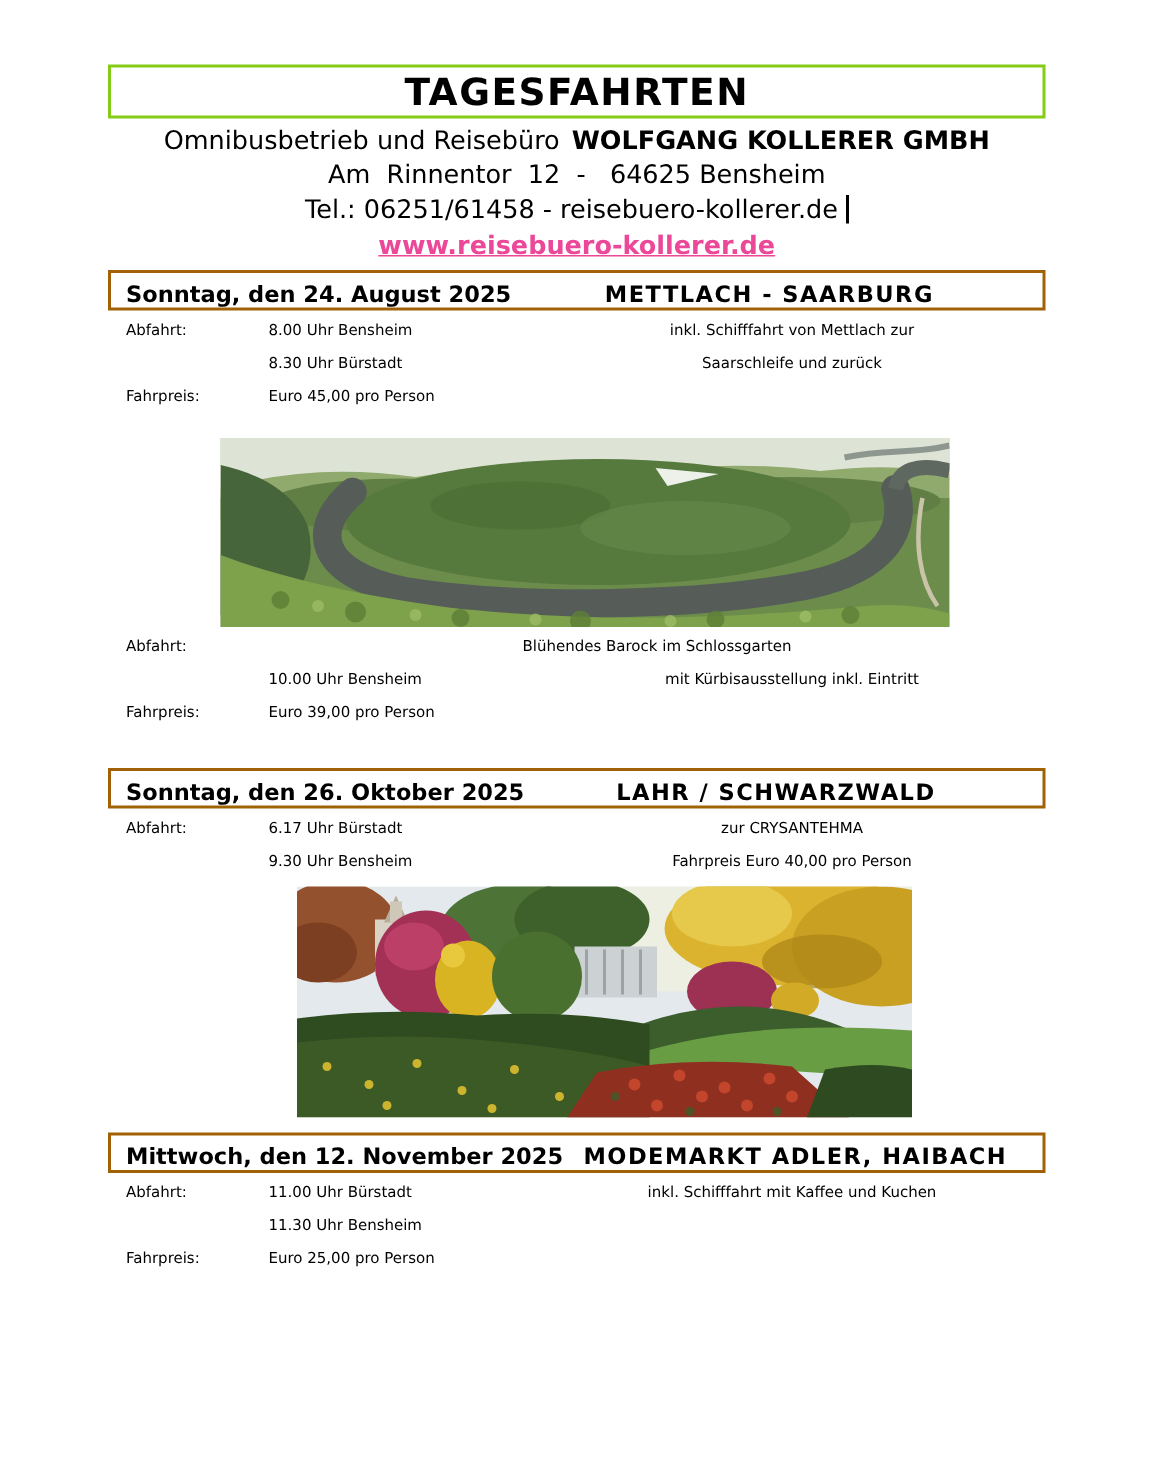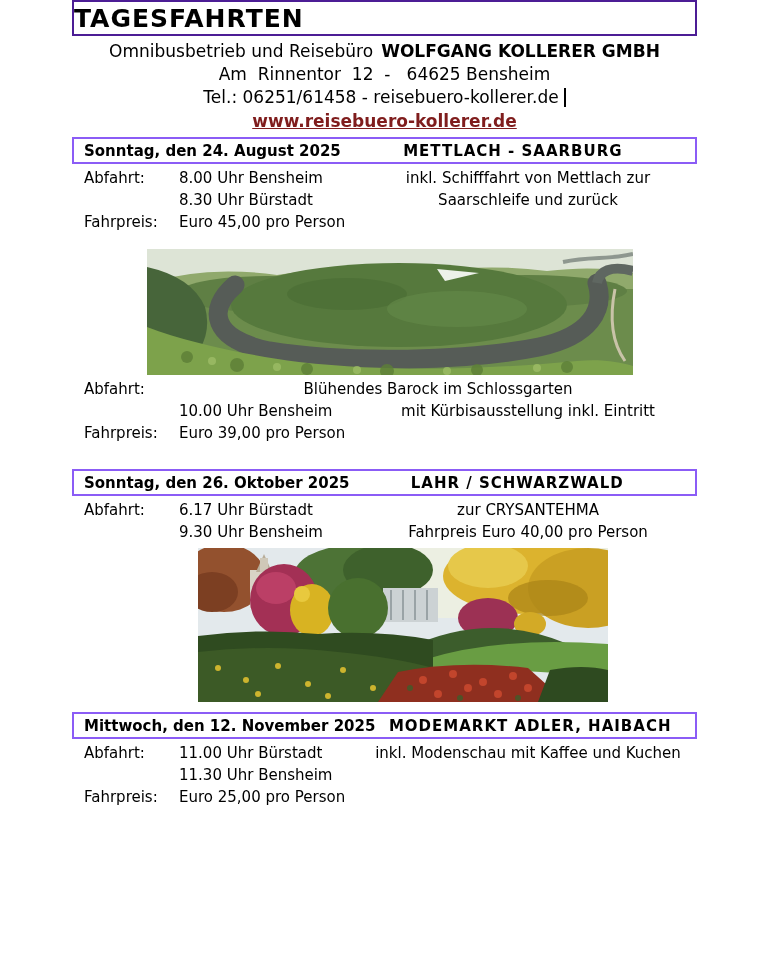--- a/index.html
+++ b/index.html
@@ -1,39 +1,39 @@
 <!DOCTYPE html>
 <html><head>
 <meta charset="utf-8">
 <style>
   html,body{margin:0;padding:0;background:#ffffff;}
   .page{position:relative;width:771px;height:977px;background:#ffffff;
         font-family:"DejaVu Sans", sans-serif;color:#000;overflow:hidden;}
   .content{position:absolute;left:72px;top:0;width:625px;}
 
-  .title-box{height:36px;border:2px solid #4c1d95;box-sizing:border-box;
-             display:flex;align-items:center;
+  .title-box{margin-top:43px;height:36px;border:2px solid #84cc16;box-sizing:border-box;
+             display:flex;align-items:center;justify-content:center;
              font-size:25px;font-weight:bold;letter-spacing:1px;}
   .centerline{text-align:center;font-size:17px;line-height:20px;}
   .company{margin-top:5px;}
   .company .bold{font-weight:bold;margin-left:8px;}
   .addr{margin-top:3px;white-space:pre;}
   .tel{margin-top:3px;}
   .cursor{display:inline-block;width:2px;height:19px;background:#000;
           margin-left:5px;vertical-align:-4px;}
   .website{margin-top:4px;}
   .website a{font-weight:bold;text-decoration:underline;}
 
-  .trip-header{border:2px solid #8b5cf6;box-sizing:border-box;height:27px;
-               display:flex;align-items:center;padding:0 10px;
+  .trip-header{border:2px solid #a16207;box-sizing:border-box;height:27px;
+               display:flex;align-items:flex-end;padding:0 10px;
                font-weight:bold;font-size:15px;}
   .trip-date{white-space:nowrap;}
   .trip-dest{flex:1;text-align:center;letter-spacing:1px;white-space:nowrap;}
   .rows{margin-top:3px;}
-  .row{display:flex;font-size:15px;line-height:22px;align-items:flex-end;}
+  .row{display:flex;font-size:10px;line-height:22px;align-items:flex-end;}
   .c1{width:95px;padding-left:12px;flex:none;}
   .c2{width:180px;flex:none;}
   .c3{flex:1;text-align:center;}
 
   .t1 .trip-header{margin-top:6px;}
   .t2 .trip-header{margin-top:30px;}
   .t3 .trip-header{margin-top:25px;}
   .t4 .trip-header{margin-top:10px;}
 
   .photo{display:block;}
@@ -54,21 +54,21 @@
       <span>Omnibusbetrieb und Reisebüro</span><span class="bold">WOLFGANG KOLLERER GMBH</span>
     </div>
 
     <div class="centerline addr">Am  Rinnentor  12  -   64625 Bensheim</div>
 
     <div class="centerline tel">
       <span>Tel.: 06251/61458 - reisebuero-kollerer.de</span><span class="cursor"></span>
     </div>
 
     <div class="centerline website">
-      <a href="#" style="color:#7f1d1d;text-decoration:underline;">www.reisebuero-kollerer.de</a>
+      <a href="#" style="color:#ec4899;text-decoration:underline;">www.reisebuero-kollerer.de</a>
     </div>
 
     <section class="trip t1">
       <div class="trip-header">
         <span class="trip-date">Sonntag, den 24. August 2025</span>
         <span class="trip-dest">METTLACH - SAARBURG</span>
       </div>
       <div class="rows">
         <div class="row">
           <span class="c1">Abfahrt:</span>
@@ -221,21 +221,21 @@
 
     <section class="trip t4">
       <div class="trip-header">
         <span class="trip-date">Mittwoch, den 12. November 2025</span>
         <span class="trip-dest">MODEMARKT ADLER, HAIBACH</span>
       </div>
       <div class="rows">
         <div class="row">
           <span class="c1">Abfahrt:</span>
           <span class="c2">11.00 Uhr Bürstadt</span>
-          <span class="c3">inkl. Modenschau mit Kaffee und Kuchen</span>
+          <span class="c3">inkl. Schifffahrt mit Kaffee und Kuchen</span>
         </div>
         <div class="row">
           <span class="c1"></span>
           <span class="c2">11.30 Uhr Bensheim</span>
           <span class="c3"></span>
         </div>
         <div class="row">
           <span class="c1">Fahrpreis:</span>
           <span class="c2">Euro 25,00 pro Person</span>
           <span class="c3"></span>

